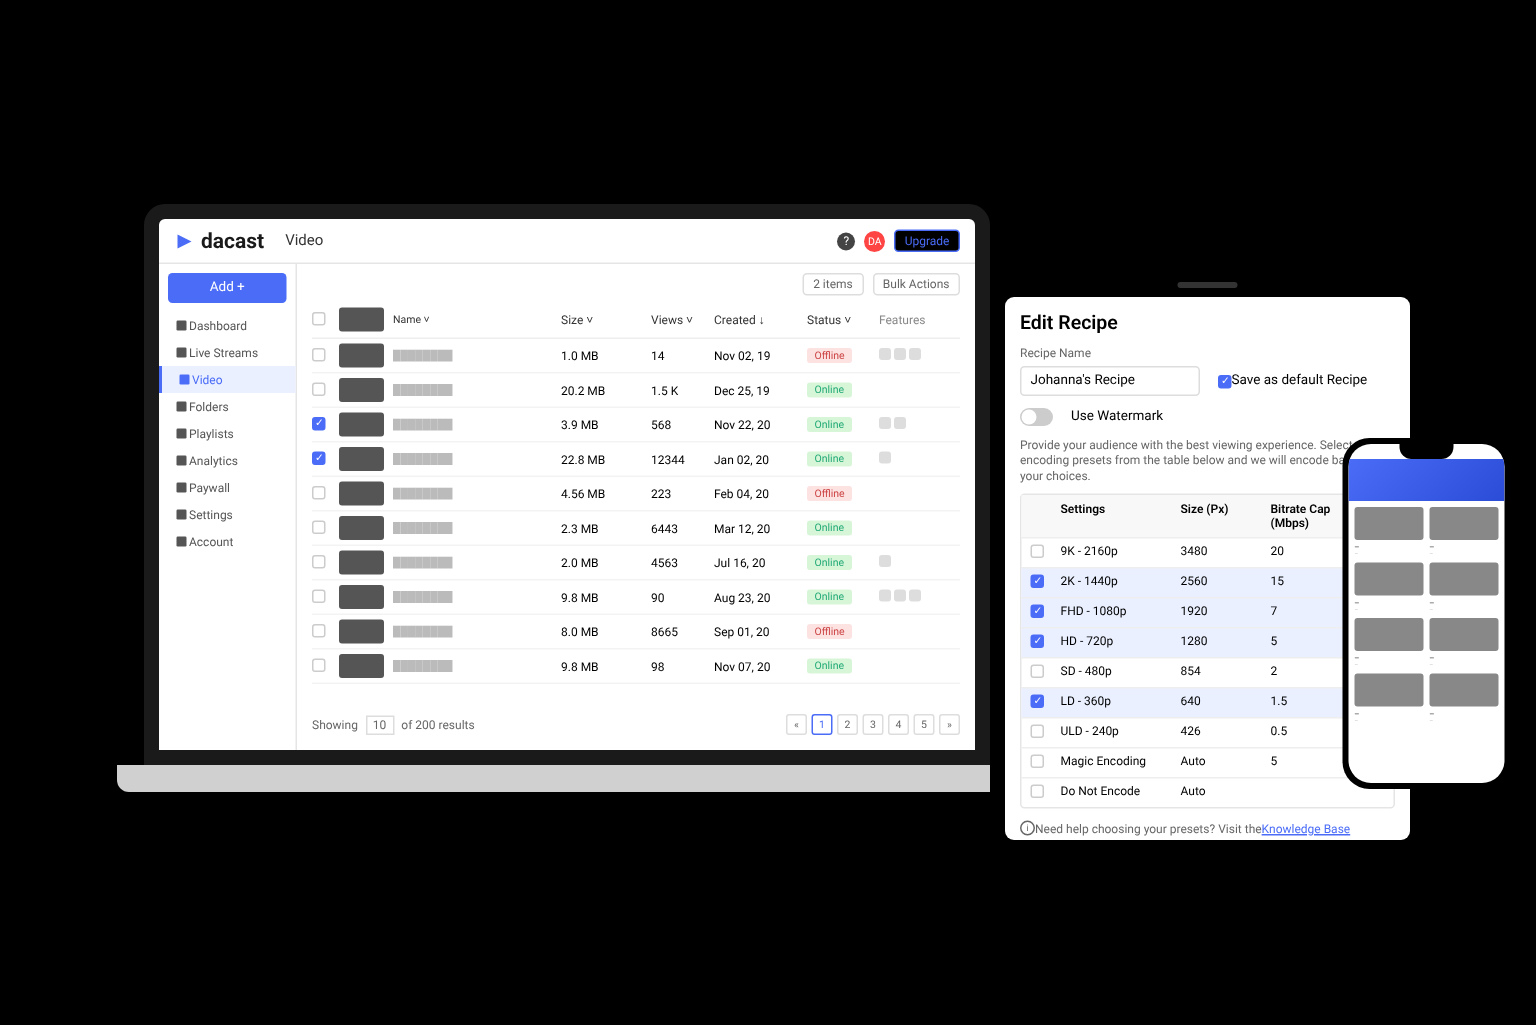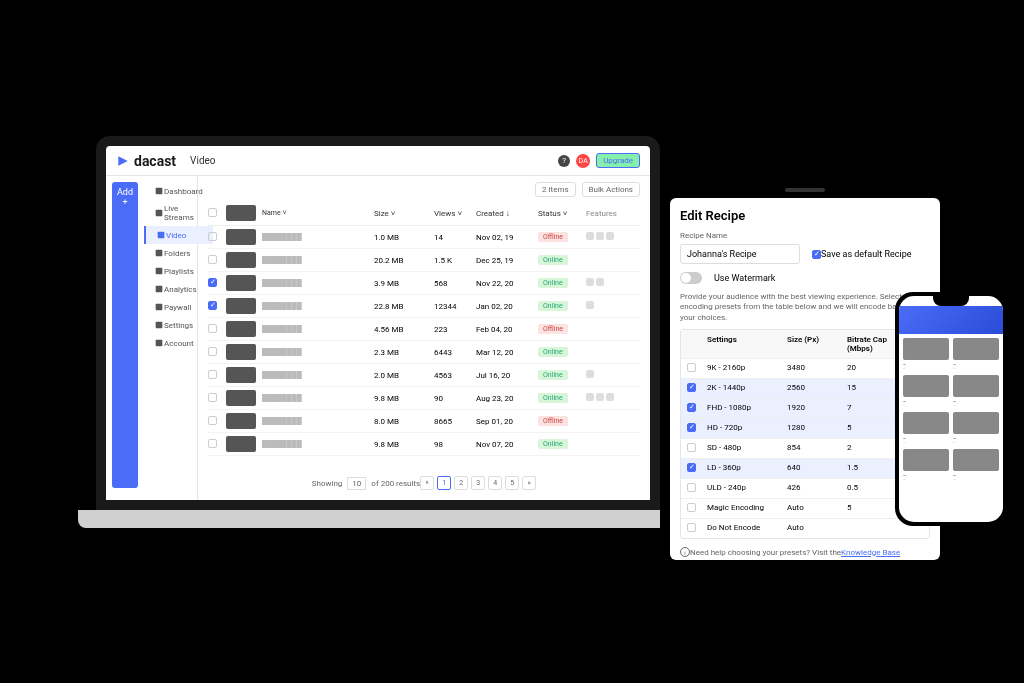--- a/index.html
+++ b/index.html
@@ -8,23 +8,23 @@
 .laptop-screen{width:564px;height:374px;background:#fff;border:10px solid #1a1a1a;border-radius:14px 14px 0 0;overflow:hidden;display:flex;flex-direction:column}
 .laptop-base{width:600px;height:18px;background:#d0d0d0;margin-left:-18px;border-radius:0 0 8px 8px}
 .laptop-shadow{width:580px;height:8px;background:rgba(0,0,0,0.15);margin-left:-8px;border-radius:50%}
 .topbar{display:flex;align-items:center;height:30px;border-bottom:1px solid #e5e5e5;padding:0 10px}
 .logo{display:flex;align-items:center;gap:4px;font-weight:700;font-size:14px;color:#1a1a1a}
 .logo-arrow{width:14px;height:14px;display:inline-block}
 .crumb{margin-left:14px;font-size:10px;color:#333}
 .top-right{margin-left:auto;display:flex;align-items:center;gap:6px}
 .help-icon{width:12px;height:12px;border-radius:50%;background:#444;color:#fff;font-size:8px;display:flex;align-items:center;justify-content:center}
 .avatar{width:14px;height:14px;border-radius:50%;background:#f44;color:#fff;font-size:7px;display:flex;align-items:center;justify-content:center}
-.upgrade-btn{border:1px solid #4a6cf7;color:#4a6cf7;font-size:8px;padding:2px 6px;border-radius:3px;background:#86efac}
+.upgrade-btn{border:1px solid #4a6cf7;color:#4a6cf7;font-size:8px;padding:2px 6px;border-radius:3px;background:#000000}
 .main{display:flex;flex:1;overflow:hidden}
-.sidebar{width:92px;border-right:1px solid #e5e5e5;display:flex;flex-direction:row;padding:6px 0}
+.sidebar{width:92px;border-right:1px solid #e5e5e5;display:flex;flex-direction:column;padding:6px 0}
 .add-btn{background:#4a6cf7;color:#fff;font-size:9px;padding:5px;margin:0 6px 6px;border-radius:3px;text-align:center}
 .nav-item{display:flex;align-items:center;gap:0;padding:4px 10px;font-size:8px;color:#555}
 .nav-item.active{background:#eaf0ff;color:#4a6cf7;border-left:2px solid #4a6cf7}
 .nav-icon{width:10px;height:10px;flex-shrink:0}
 .content{flex:1;padding:6px 10px;overflow:hidden;display:flex;flex-direction:column}
 .toolbar{display:flex;justify-content:flex-end;gap:6px;margin-bottom:4px}
 .tb-text{font-size:8px;color:#666;border:1px solid #ddd;padding:2px 6px;border-radius:3px}
 .table{flex:1;font-size:8px}
 .thead{display:flex;align-items:center;padding:4px 0;border-bottom:1px solid #eee;font-weight:400;color:#333}
 .trow{display:flex;align-items:center;padding:3px 0;border-bottom:1px solid #f3f3f3}
@@ -36,21 +36,21 @@
 .tc-created{width:62px}
 .tc-status{width:48px}
 .tc-feat{width:40px;color:#888}
 .chk{width:9px;height:9px;border:1px solid #ccc;border-radius:2px;display:inline-block}
 .chk.on{background:#4a6cf7;border-color:#4a6cf7;position:relative}
 .chk.on:after{content:"✓";color:#fff;font-size:7px;position:absolute;top:-1px;left:1px}
 .badge{font-size:7px;padding:1px 5px;border-radius:2px;display:inline-block}
 .badge.off{background:#fde2e2;color:#c44}
 .badge.on{background:#d7f5d7;color:#2a7}
 .feat-ic{width:8px;height:8px;background:#ddd;border-radius:2px;display:inline-block;margin-right:2px}
-.pager{display:flex;align-items:center;justify-content:center;font-size:8px;color:#666;padding:4px 0}
+.pager{display:flex;align-items:center;justify-content:space-between;font-size:8px;color:#666;padding:4px 0}
 .pages{display:flex;gap:3px}
 .pg{width:14px;height:14px;border:1px solid #ddd;display:flex;align-items:center;justify-content:center;border-radius:2px;font-size:7px}
 .pg.active{border-color:#4a6cf7;color:#4a6cf7}
 
 .tablet{position:absolute;left:660px;top:178px;width:290px;height:392px;background:#000;border-radius:18px;padding:10px}
 .tablet-notch{width:40px;height:4px;background:#333;border-radius:3px;margin:0 auto 6px}
 .tablet-screen{width:100%;height:362px;background:#fff;border-radius:6px;padding:10px;overflow:hidden;font-size:9px}
 .tab-title{font-size:13px;font-weight:600;margin-bottom:8px}
 .tab-label{font-size:8px;color:#666;margin-bottom:4px}
 .tab-row{display:flex;gap:12px;align-items:center;margin-bottom:8px}

